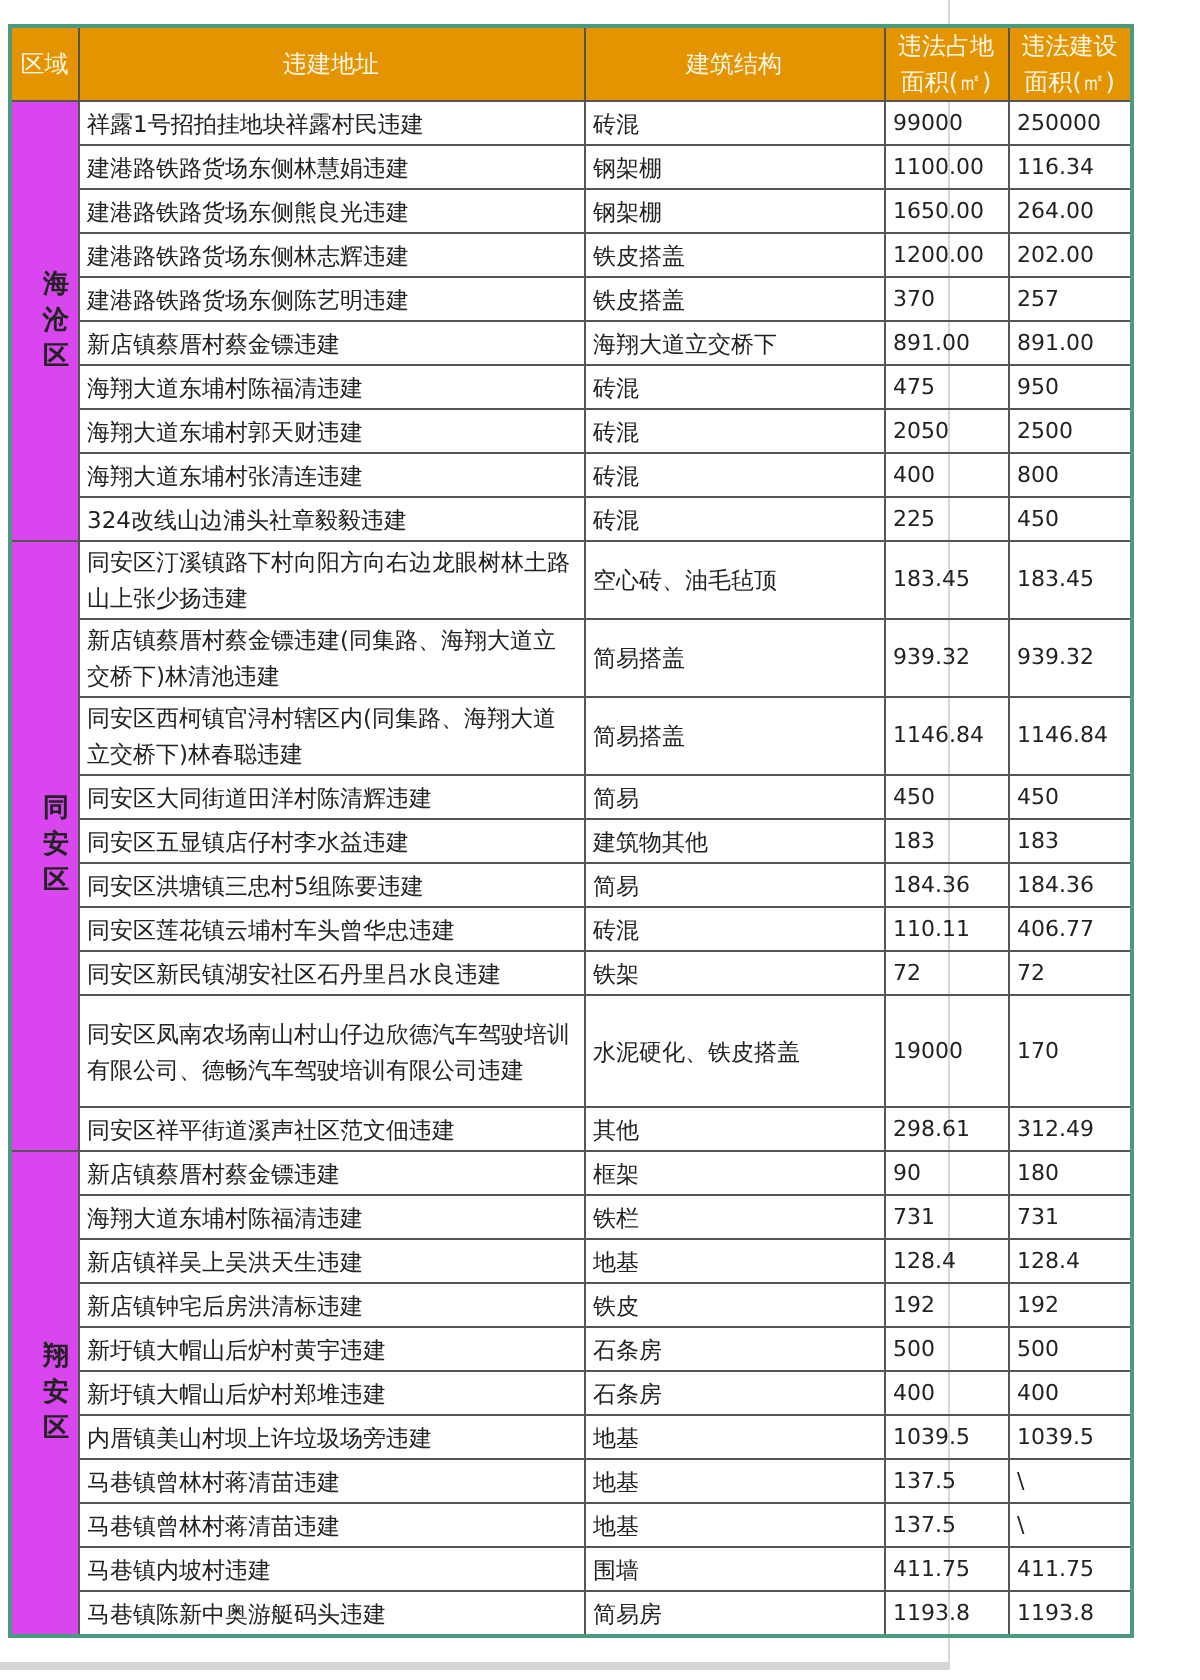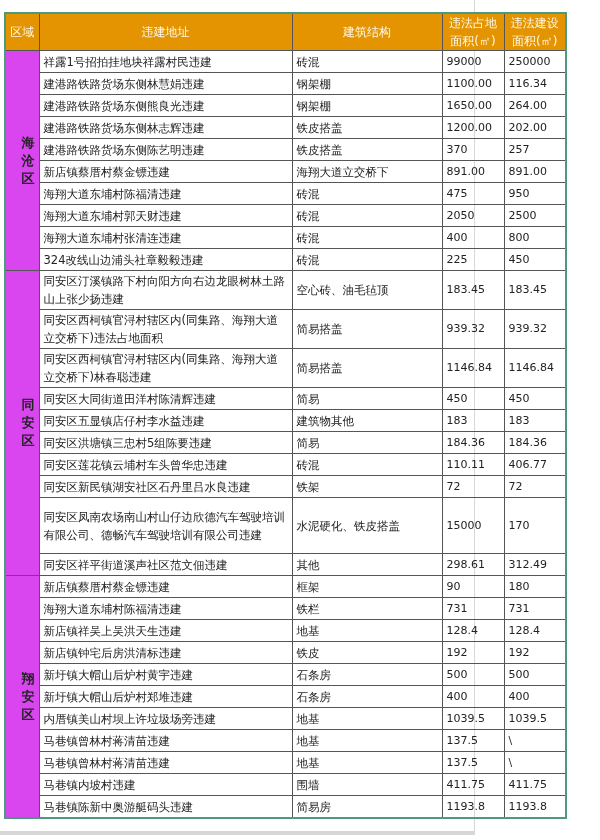--- a/index.html
+++ b/index.html
@@ -131,21 +131,21 @@
           <td class="num">450</td>
         </tr>
         <tr class="r2">
           <td class="region" rowspan="10"><span>同安区</span></td>
           <td class="addr">同安区汀溪镇路下村向阳方向右边龙眼树林土路山上张少扬违建</td>
           <td class="struct">空心砖、油毛毡顶</td>
           <td class="num">183.45</td>
           <td class="num">183.45</td>
         </tr>
         <tr class="r2">
-          <td class="addr">同安区西柯镇官浔村辖区内(同集路、海翔大道立交桥下)违法占地面积</td>
+          <td class="addr">新店镇蔡厝村蔡金镖违建(同集路、海翔大道立交桥下)林清池违建</td>
           <td class="struct">简易搭盖</td>
           <td class="num">939.32</td>
           <td class="num">939.32</td>
         </tr>
         <tr class="r2">
           <td class="addr">同安区西柯镇官浔村辖区内(同集路、海翔大道立交桥下)林春聪违建</td>
           <td class="struct">简易搭盖</td>
           <td class="num">1146.84</td>
           <td class="num">1146.84</td>
         </tr>
@@ -175,21 +175,21 @@
         </tr>
         <tr class="r1">
           <td class="addr">同安区新民镇湖安社区石丹里吕水良违建</td>
           <td class="struct">铁架</td>
           <td class="num">72</td>
           <td class="num">72</td>
         </tr>
         <tr class="r3">
           <td class="addr">同安区凤南农场南山村山仔边欣德汽车驾驶培训有限公司、德畅汽车驾驶培训有限公司违建</td>
           <td class="struct">水泥硬化、铁皮搭盖</td>
-          <td class="num">15000</td>
+          <td class="num">19000</td>
           <td class="num">170</td>
         </tr>
         <tr class="r1">
           <td class="addr">同安区祥平街道溪声社区范文佃违建</td>
           <td class="struct">其他</td>
           <td class="num">298.61</td>
           <td class="num">312.49</td>
         </tr>
         <tr class="r1">
           <td class="region" rowspan="11"><span>翔安区</span></td>

